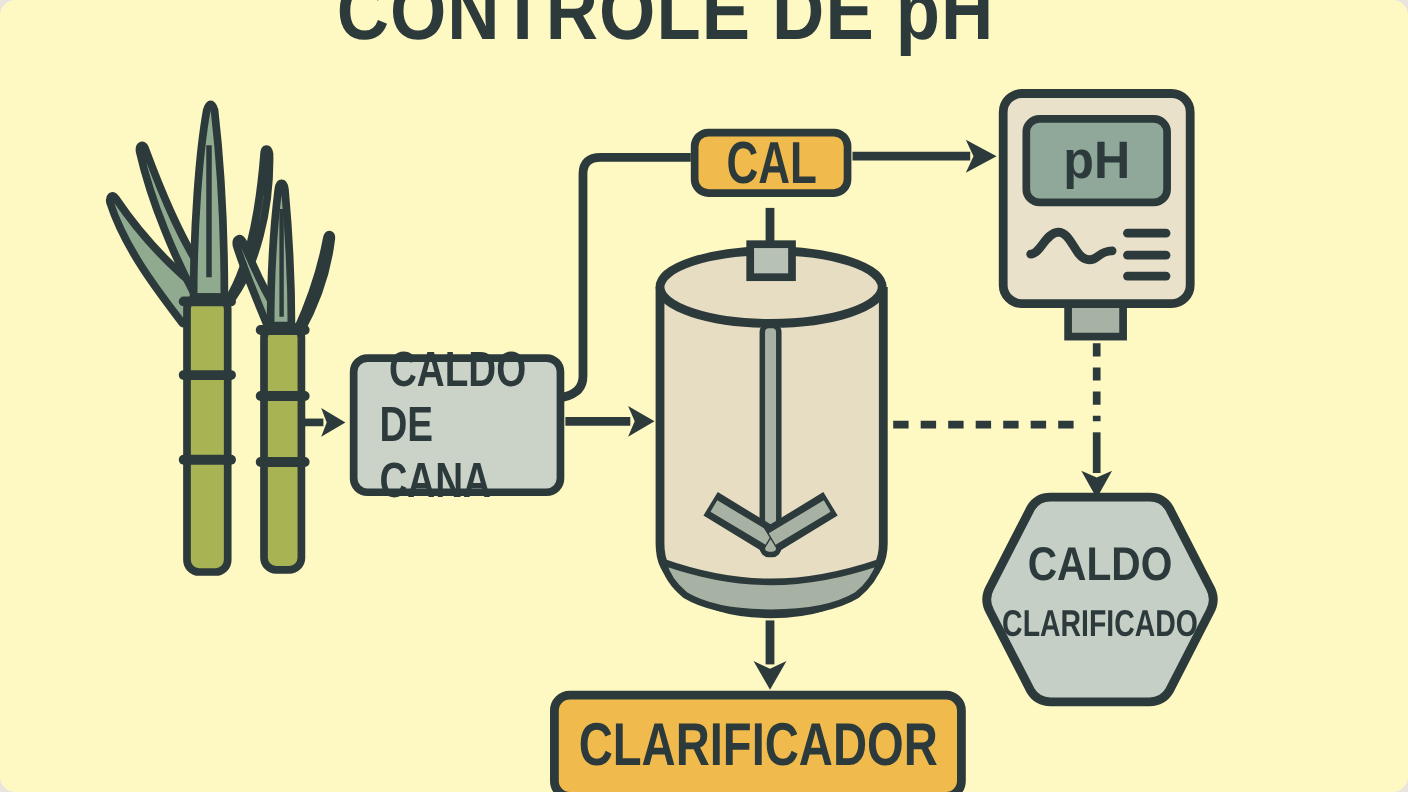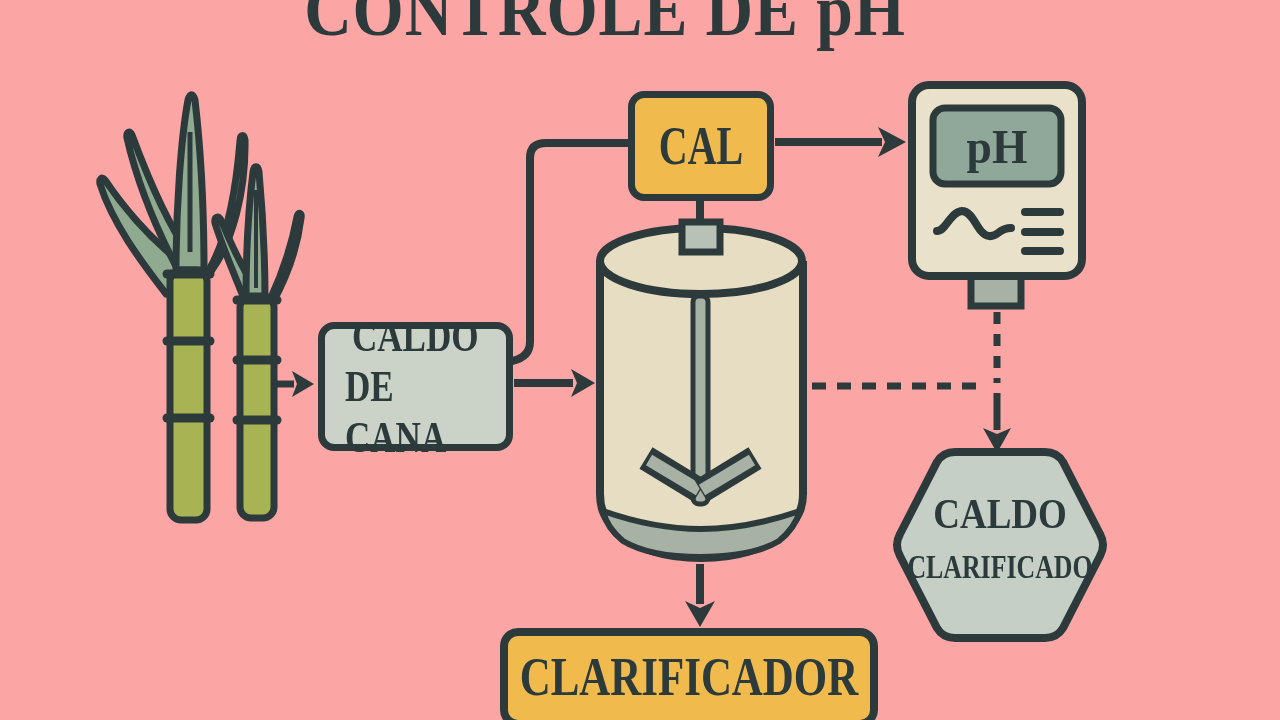--- a/index.html
+++ b/index.html
@@ -1,34 +1,35 @@
 <!DOCTYPE html>
 <html><head>
 <meta charset="utf-8">
 <style>
   html,body{margin:0;padding:0;background:#e8e5dd;}
   #stage{
     position:relative;width:1280px;height:720px;overflow:hidden;
-    background:#fca5a5;
-    font-family:Liberation Serif, serif;
+    background:#fef9c3;
+    font-family:Liberation Sans, sans-serif;
     color:#2c3a3c;
+    border-radius:14px;
   }
   #diagram-svg{position:absolute;left:0;top:0;width:1280px;height:720px;}
   .lbl{position:absolute;display:flex;align-items:center;justify-content:center;
        font-weight:bold;color:#2c3a3c;white-space:nowrap;}
   
   .title{
     position:absolute;left:255px;top:-30px;width:700px;height:80px;
     font-size:74px;font-weight:bold;letter-spacing:1px;text-align:center;
     transform:scaleX(.89);color:#2c3a3c;line-height:80px;
   }
   
   .node{position:absolute;box-sizing:border-box;border:7px solid #2c3a3c;
         display:flex;flex-direction:column;align-items:center;justify-content:center;}
-  .node-cal{left:628px;top:91px;width:146px;height:110px;background:#f0bb4c;border-radius:16px;}
+  .node-cal{left:628px;top:117px;width:146px;height:62px;background:#f0bb4c;border-radius:16px;}
   .node-cal .txt{font-size:54px;font-weight:bold;transform:scaleX(.74);}
   .node-juice{left:318px;top:322px;width:195px;height:129px;background:#cbd3c9;border-radius:16px;}
   .node-juice .txt{font-size:45px;font-weight:bold;line-height:1.12;transform:scaleX(.78);}
   .node-clar{left:500px;top:628px;width:378px;height:100px;background:#f0bb4c;border-radius:18px;border-width:8px;}
   .node-clar .txt{font-size:55px;font-weight:bold;transform:scaleX(.78);margin-top:-4px;}
   
   .hex-line1{left:900px;top:490px;width:200px;height:46px;font-size:43px;transform:scaleX(.86);}
   .hex-line2{left:890px;top:548px;width:220px;height:38px;font-size:34px;transform:scaleX(.76);}
   
   .screen-lbl{left:933px;top:110px;width:128px;height:72px;font-size:48px;transform:scaleX(.95);}

